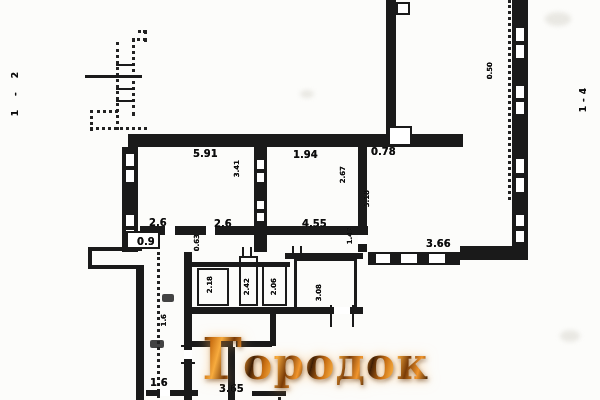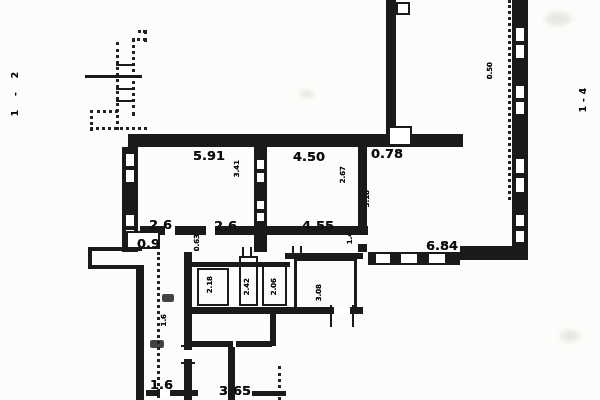--- a/index.html
+++ b/index.html
@@ -8,21 +8,21 @@
   .w{position:absolute;background:#1a1a1a;}
   .win{position:absolute;background:linear-gradient(#fff 42%,#1a1a1a 42%,#1a1a1a 58%,#fff 58%);
        border:2px solid #1a1a1a;box-sizing:border-box;}
   .wb{position:absolute;background:#fff;border:2px solid #1a1a1a;box-sizing:border-box;}
   .gap{position:absolute;background:#fff;border-left:2px solid #1a1a1a;border-right:2px solid #1a1a1a;box-sizing:border-box;}
   .gapv{position:absolute;background:#fff;border-top:2px solid #1a1a1a;border-bottom:2px solid #1a1a1a;box-sizing:border-box;}
   .ol{position:absolute;border:2px solid #1a1a1a;background:transparent;box-sizing:border-box;}
   .dv{position:absolute;width:0;border-left:3px dotted #222;}
   .dh{position:absolute;height:0;border-top:3px dotted #222;}
   .tick{position:absolute;background:#1a1a1a;}
-  .lab{position:absolute;font-size:13px;font-weight:bold;color:#0d0d0d;white-space:nowrap;
+  .lab{position:absolute;font-size:10px;font-weight:bold;color:#0d0d0d;white-space:nowrap;
        letter-spacing:0px;text-shadow:0 0 .4px #444;}
   .vlab{position:absolute;font-size:7px;font-weight:bold;color:#0d0d0d;writing-mode:vertical-rl;
         transform:rotate(180deg);white-space:nowrap;text-shadow:0 0 .4px #444;}
   .mark{font-size:9px;letter-spacing:4px;}
   .markL{font-size:9px;letter-spacing:14px;}
   .smudge{position:absolute;background:#222;border-radius:2px;opacity:.85;}
   .noise{position:absolute;background:#e9e8e3;border-radius:50%;filter:blur(2px);}
   .wm{position:absolute;left:202px;top:328px;font-family:"DejaVu Serif",serif;font-weight:bold;
       font-size:44px;letter-spacing:1px;line-height:1.1;
       background:repeating-linear-gradient(105deg,#4a2405 0px,#c96f12 12px,#f7ab3e 22px,#7a3c08 34px,#f1952c 46px,#3c1d04 58px);
@@ -114,41 +114,42 @@
   <div class="w" style="left:228px;top:347px;width:7px;height:53px;"></div>
   <div class="w" style="left:270px;top:313px;width:6px;height:33px;"></div>
   <div class="w" style="left:236px;top:341px;width:36px;height:6px;"></div>
   <div class="w" style="left:146px;top:390px;width:52px;height:6px;"></div>
   <div class="gap" style="left:158px;top:390px;width:14px;height:6px;"></div>
   <div class="dv" style="left:278px;top:366px;height:34px;"></div>
   <div class="w" style="left:252px;top:391px;width:34px;height:5px;"></div>
 
   <div class="lab" style="left:193px;top:148px;">5.91</div>
   <div class="vlab" style="left:233px;top:160px;">3.41</div>
-  <div class="lab" style="left:293px;top:149px;">4.50</div>
+  <div class="lab" style="left:293px;top:149px;">1.94</div>
   <div class="lab" style="left:371px;top:146px;">0.78</div>
   <div class="vlab" style="left:339px;top:166px;">2.67</div>
   <div class="vlab" style="left:363px;top:190px;">5.18</div>
   <div class="vlab" style="left:486px;top:62px;">0.50</div>
   <div class="lab" style="left:149px;top:217px;">2.6</div>
   <div class="lab" style="left:214px;top:218px;">2.6</div>
   <div class="lab" style="left:294px;top:218px;margin-left:8px;">4.55</div>
   <div class="vlab" style="left:346px;top:227px;">1.47</div>
-  <div class="lab" style="left:426px;top:238px;">6.84</div>
+  <div class="lab" style="left:426px;top:238px;">3.66</div>
   <div class="vlab" style="left:193px;top:234px;">0.63</div>
   <div class="lab" style="left:137px;top:236px;">0.9</div>
   <div class="vlab" style="left:206px;top:276px;">2.18</div>
   <div class="vlab" style="left:243px;top:278px;">2.42</div>
   <div class="vlab" style="left:270px;top:278px;">2.06</div>
   <div class="vlab" style="left:315px;top:284px;">3.08</div>
   <div class="vlab" style="left:160px;top:314px;">1.6</div>
   <div class="lab" style="left:150px;top:377px;">1.6</div>
   <div class="lab" style="left:219px;top:383px;">3.65</div>
 
   <div class="vlab markL" style="left:10px;top:58px;">1-2</div>
   <div class="vlab mark" style="left:578px;top:84px;">1-4</div>
 
   <div class="noise" style="left:545px;top:12px;width:26px;height:14px;"></div>
   <div class="noise" style="left:560px;top:330px;width:20px;height:12px;"></div>
   <div class="noise" style="left:300px;top:90px;width:14px;height:8px;"></div>
 
+  <div class="wm">Городок</div>
 
 </div>
 
 </body></html>

